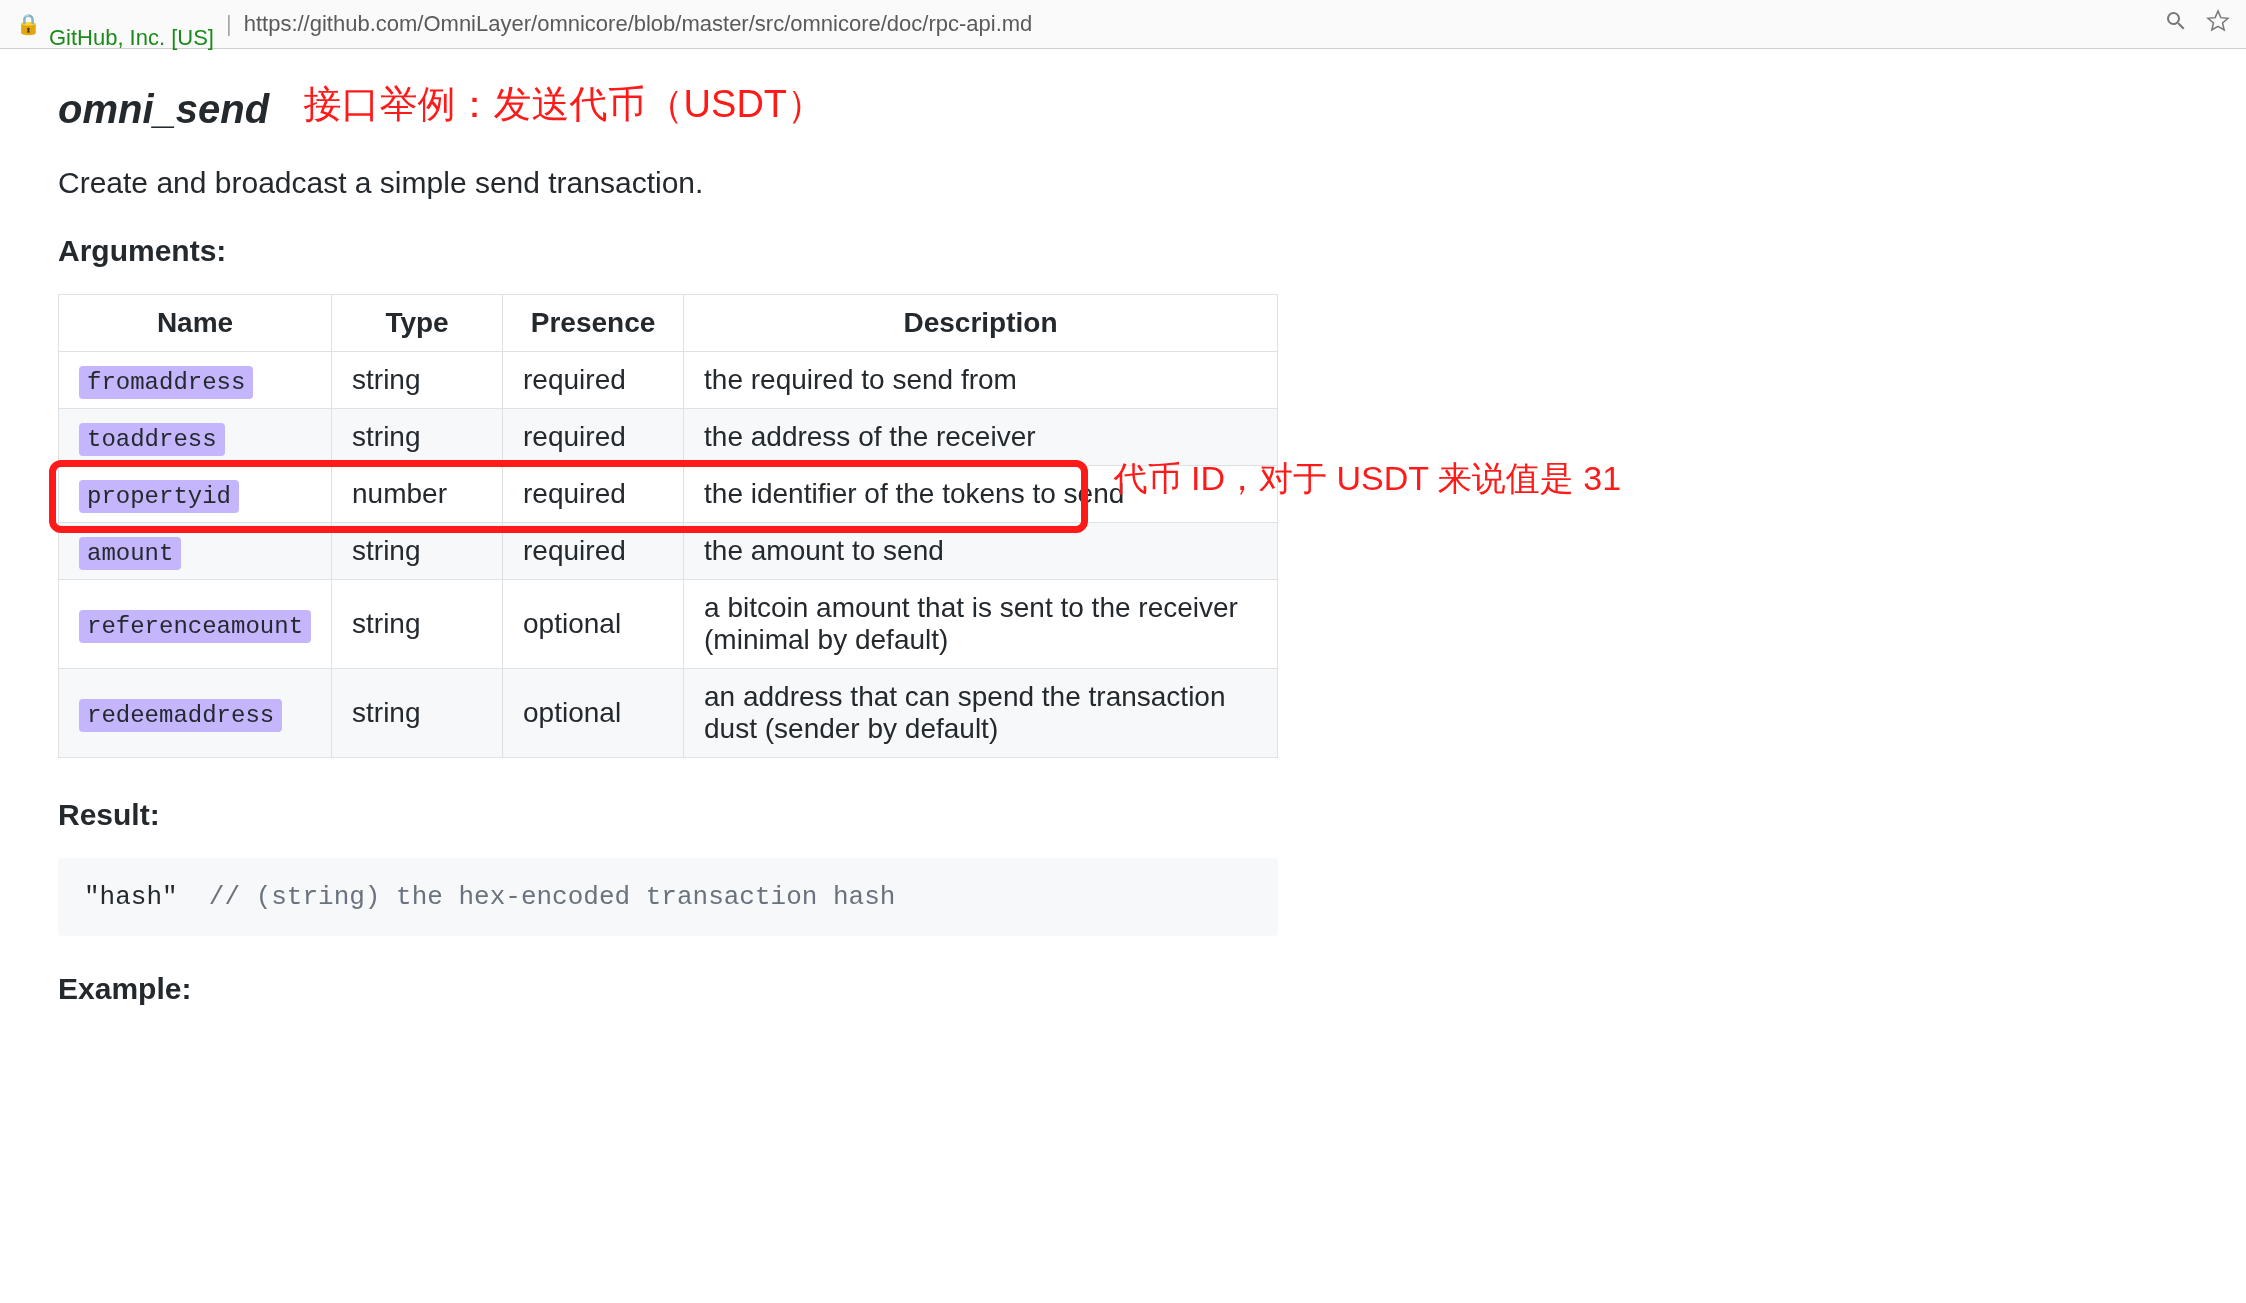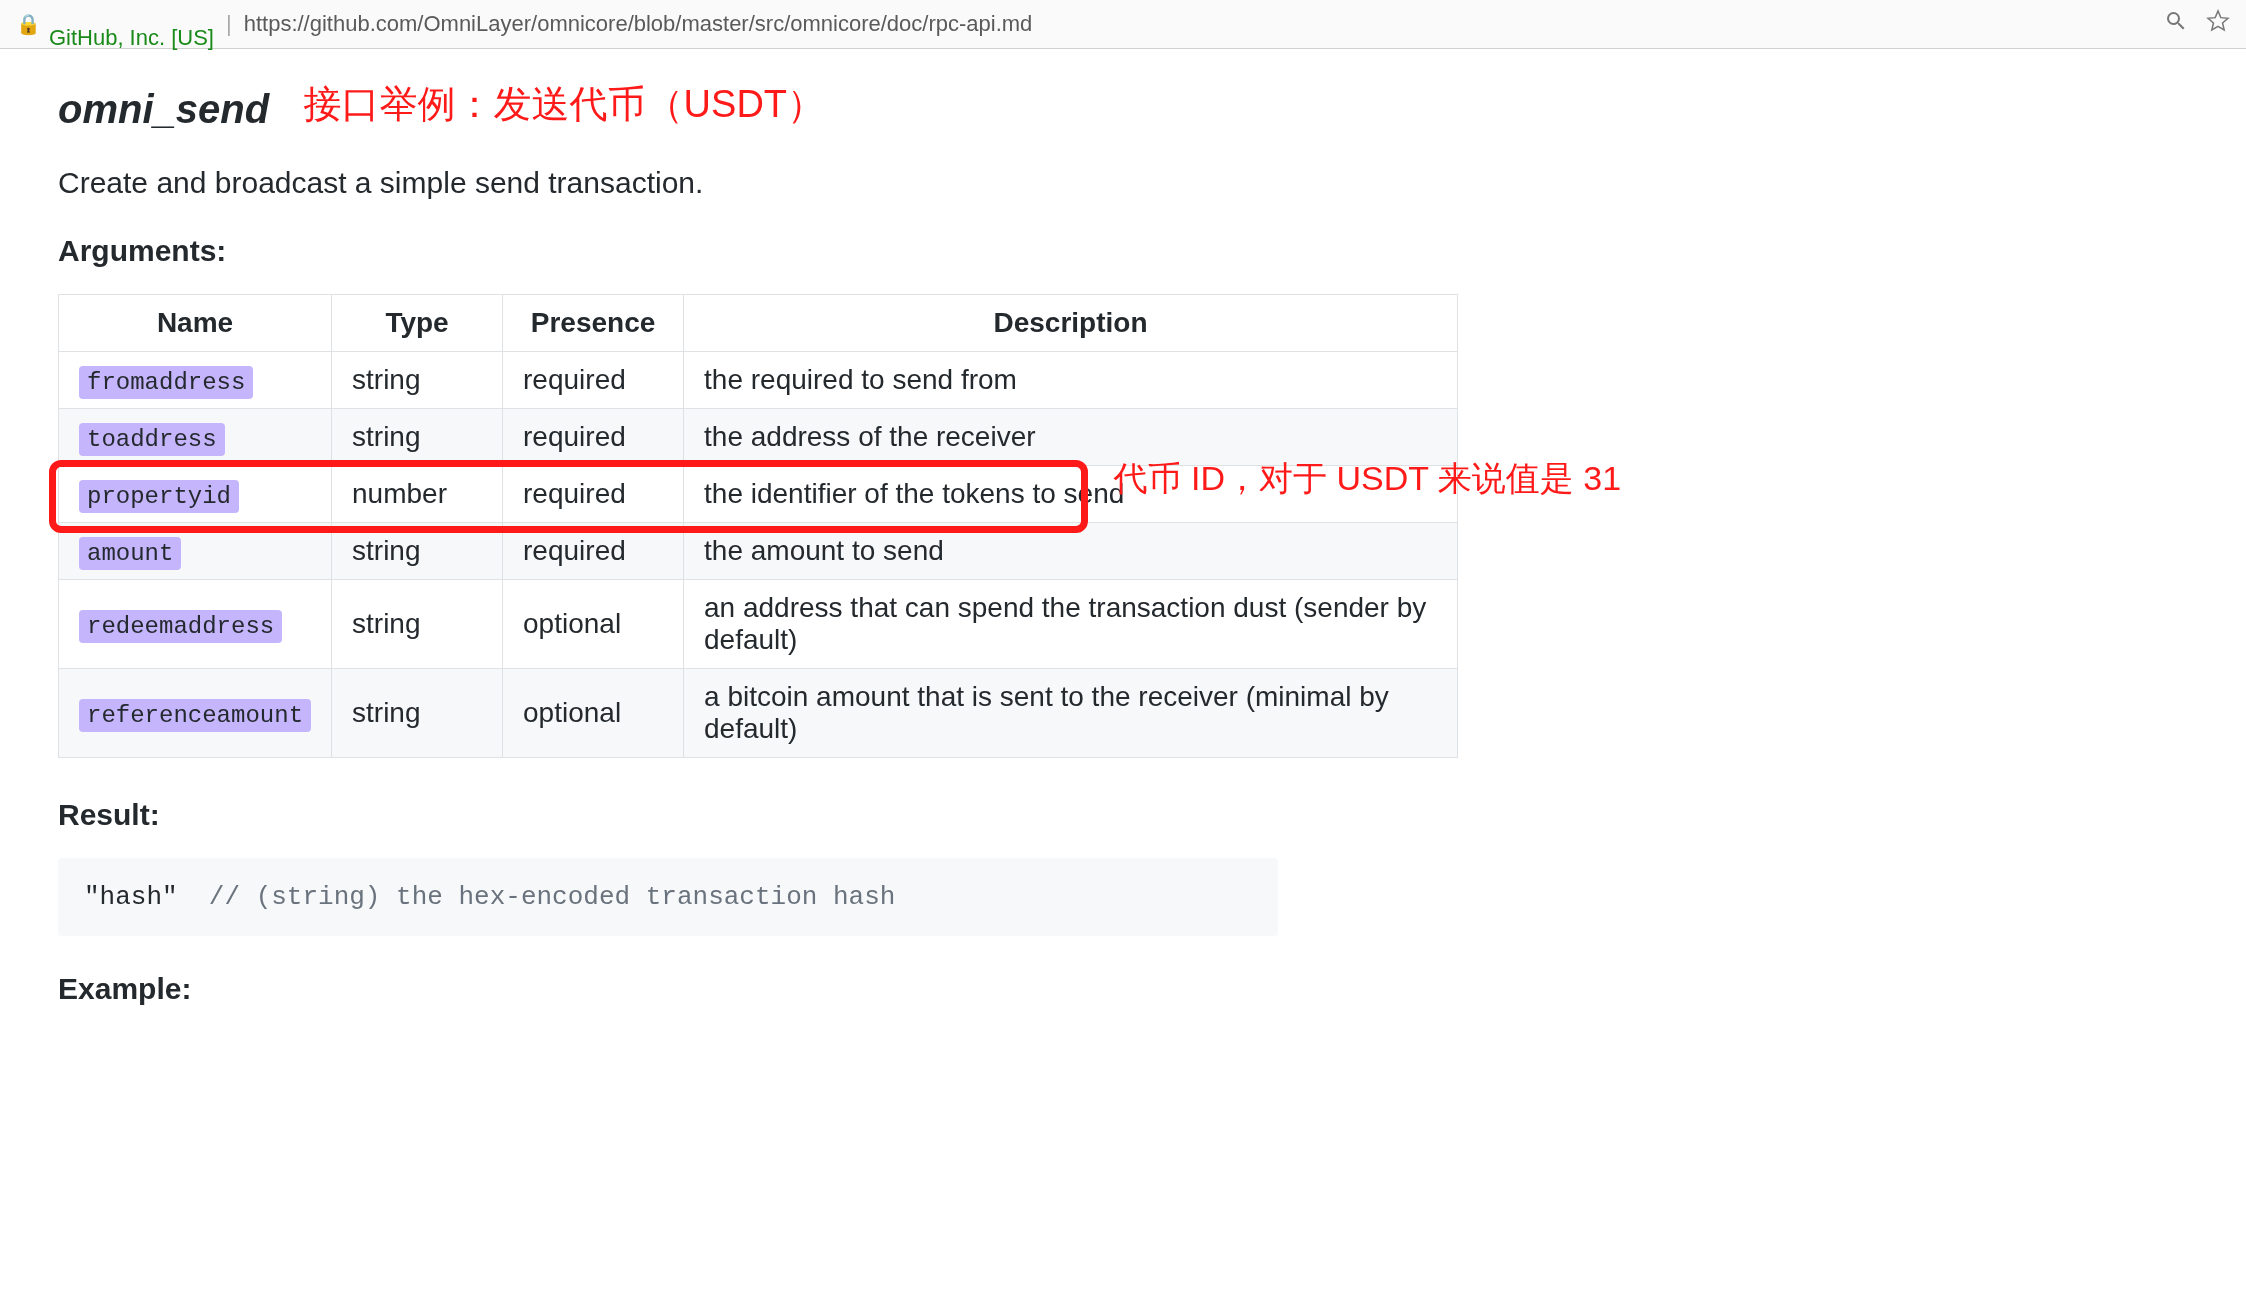--- a/index.html
+++ b/index.html
@@ -81,21 +81,21 @@
     margin: 0 0 34px 0;
   }
   h3.section {
     font-size: 30px;
     font-weight: 600;
     margin: 0 0 26px 0;
   }
   
   table.arg-table {
     border-collapse: collapse;
-    width: 1400px;
+    width: 1220px;
     font-size: 28px;
   }
   table.arg-table th,
   table.arg-table td {
     border: 1px solid #dfe2e5;
     padding: 12px 20px;
     text-align: left;
     vertical-align: middle;
   }
   table.arg-table th {
@@ -206,31 +206,31 @@
             <td>number</td>
             <td>required</td>
             <td>the identifier of the tokens to send</td>
           </tr>
           <tr id="row-3">
             <td class="name-cell"><code class="inline">amount</code></td>
             <td>string</td>
             <td>required</td>
             <td>the amount to send</td>
           </tr>
+          <tr id="row-5">
+            <td class="name-cell"><code class="inline">referenceamount</code></td>
+            <td>string</td>
+            <td>optional</td>
+            <td>a bitcoin amount that is sent to the receiver (minimal by default)</td>
+          </tr>
           <tr id="row-4">
             <td class="name-cell"><code class="inline">redeemaddress</code></td>
             <td>string</td>
             <td>optional</td>
             <td>an address that can spend the transaction dust (sender by default)</td>
-          </tr>
-          <tr id="row-5">
-            <td class="name-cell"><code class="inline">referenceamount</code></td>
-            <td>string</td>
-            <td>optional</td>
-            <td>a bitcoin amount that is sent to the receiver (minimal by default)</td>
           </tr>
         </tbody>
     </table>
 
     <div class="highlight-box" id="hl-box" style="left: -9.5px; top: 380.5px; width: 1025.05px; height: 59px;"></div>
     <div class="red-row-note" id="row-note" style="left: 1055.55px; top: 377px;">代币 ID，对于 USDT 来说值是 31</div>
 
     <h3 class="section" style="margin-top:40px">Result:</h3>
 
     <pre class="result-block"><span>"hash"</span>  <span class="comment">// (string) the hex-encoded transaction hash</span></pre>

